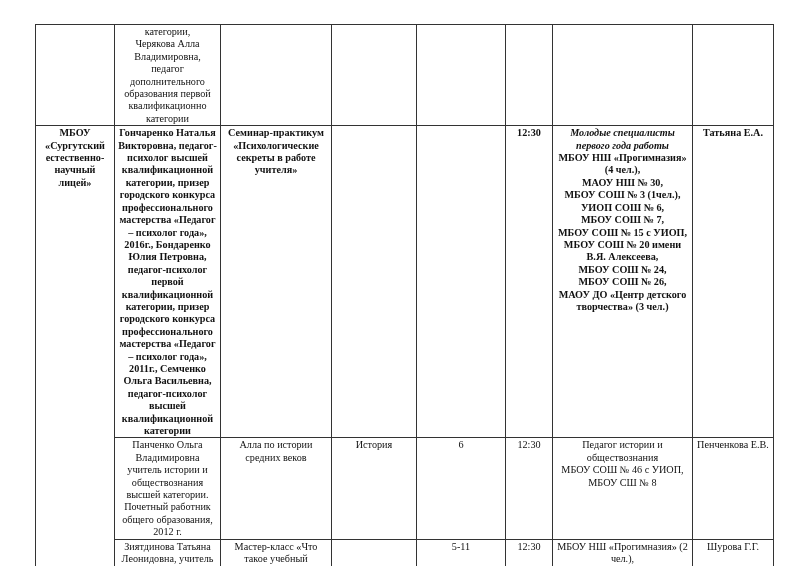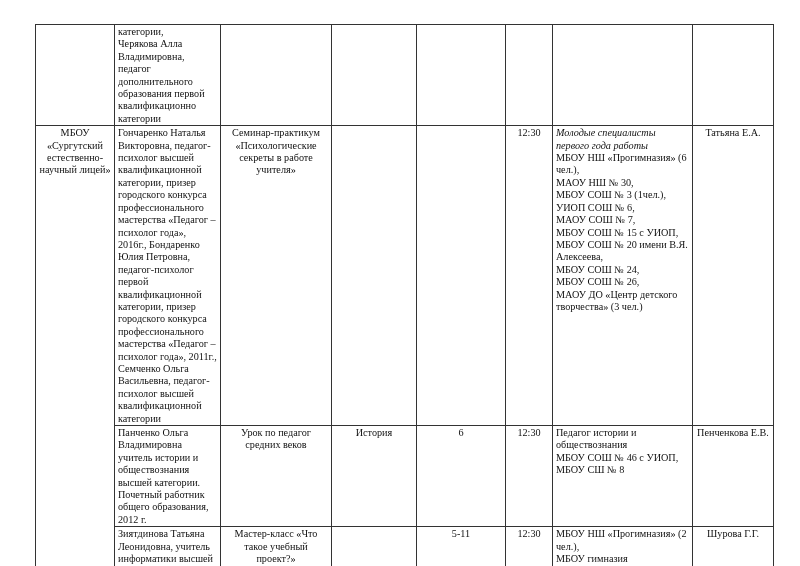--- a/index.html
+++ b/index.html
@@ -32,33 +32,33 @@
       line-height: 12.4px;
     }
     table.schedule td {
       border: 1.2px solid #333;
       vertical-align: top;
       padding: 1px 3px 0 3px;
       overflow: hidden;
       word-wrap: break-word;
     }
     td.center { text-align: center; }
-    td.left { text-align: left; margin-left: 36px; }
+    td.left { text-align: center; margin-left: 36px; }
     .italic { font-style: italic; }
     .line { display: block; }
     col.c1 { width: 79px; }
     col.c2 { width: 106px; }
     col.c3 { width: 111px; }
     col.c4 { width: 85px; }
     col.c5 { width: 89px; }
     col.c6 { width: 47px; }
     col.c7 { width: 140px; }
     col.c8 { width: 81px; }
     tr.r1 { height: 80px; }
-    tr.r2 { height: 253px; }
+    tr.r2 { height: 253px; font-weight: bold; }
     tr.r3 { height: 89px; }
     tr.r4 { height: 86px; }
   </style>
 </head>
 <body>
 
 <div class="page">
   <table class="schedule">
     <colgroup>
       <col class="c1">
@@ -88,37 +88,37 @@
 
       <tr class="r2">
         <td class="center" rowspan="3">МБОУ «Сургутский естественно-научный лицей»</td>
         <td class="left">Гончаренко Наталья Викторовна, педагог-психолог высшей квалификационной категории, призер городского конкурса профессионального мастерства «Педагог – психолог года», 2016г., Бондаренко Юлия Петровна, педагог-психолог первой квалификационной категории, призер городского конкурса профессионального мастерства «Педагог – психолог года», 2011г., Семченко Ольга Васильевна, педагог-психолог высшей квалификационной категории</td>
         <td class="center">Семинар-практикум «Психологические секреты в работе учителя»</td>
         <td class="center"></td>
         <td class="center"></td>
         <td class="center">12:30</td>
         <td class="left">
           <span class="line italic">Молодые специалисты первого года работы</span>
-          <span class="line">МБОУ НШ «Прогимназия» (6 чел.),</span>
+          <span class="line">МБОУ НШ «Прогимназия» (4 чел.),</span>
           <span class="line">МАОУ НШ № 30,</span>
           <span class="line">МБОУ СОШ № 3 (1чел.),</span>
           <span class="line">УИОП СОШ № 6,</span>
-          <span class="line">МАОУ СОШ № 7,</span>
+          <span class="line">МБОУ СОШ № 7,</span>
           <span class="line">МБОУ СОШ № 15 с УИОП,</span>
           <span class="line">МБОУ СОШ № 20 имени В.Я. Алексеева,</span>
           <span class="line">МБОУ СОШ № 24,</span>
           <span class="line">МБОУ СОШ № 26,</span>
           <span class="line">МАОУ ДО «Центр детского творчества» (3 чел.)</span>
         </td>
         <td class="center">Татьяна Е.А.</td>
       </tr>
 
       <tr class="r3">
         <td class="left">Панченко Ольга Владимировна учитель истории и обществознания высшей категории. Почетный работник общего образования, 2012 г.</td>
-        <td class="center">Урок по педагог средних веков</td>
+        <td class="center">Алла по истории средних веков</td>
         <td class="center">История</td>
         <td class="center">6</td>
         <td class="center">12:30</td>
         <td class="left">
           <span class="line">Педагог истории и обществознания</span>
           <span class="line">МБОУ СОШ № 46 с УИОП,</span>
           <span class="line">МБОУ СШ № 8</span>
         </td>
         <td class="center">Пенченкова Е.В.</td>
       </tr>

